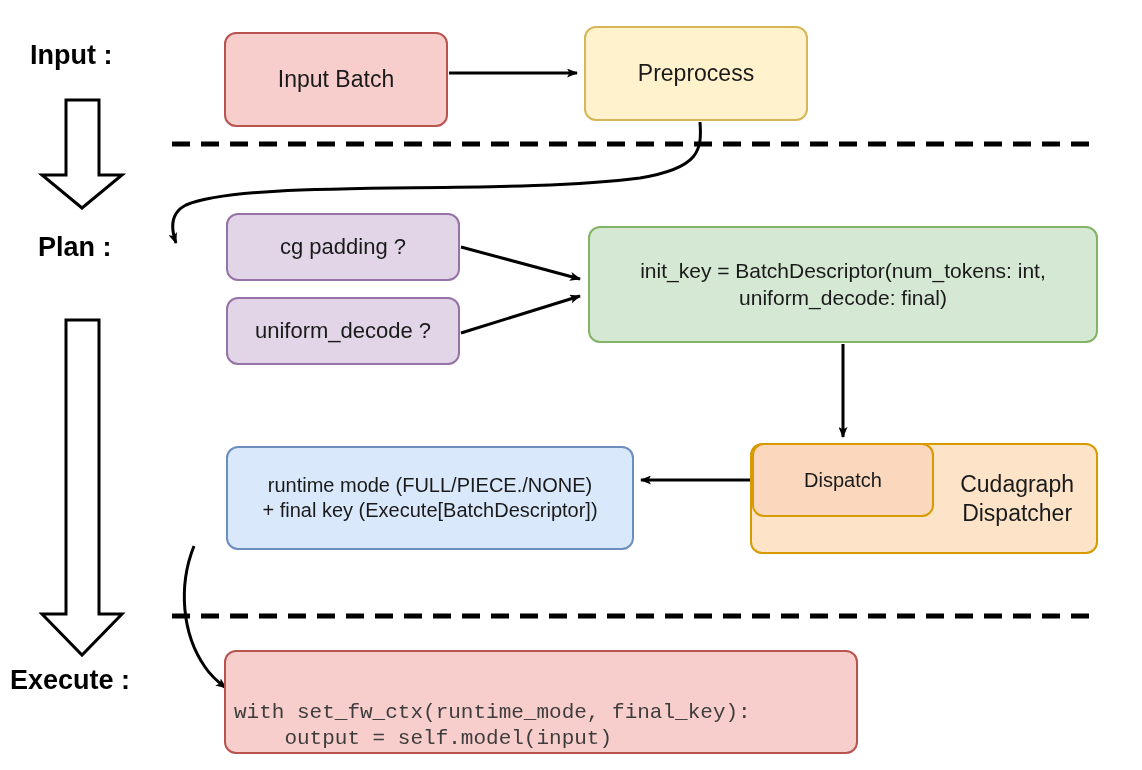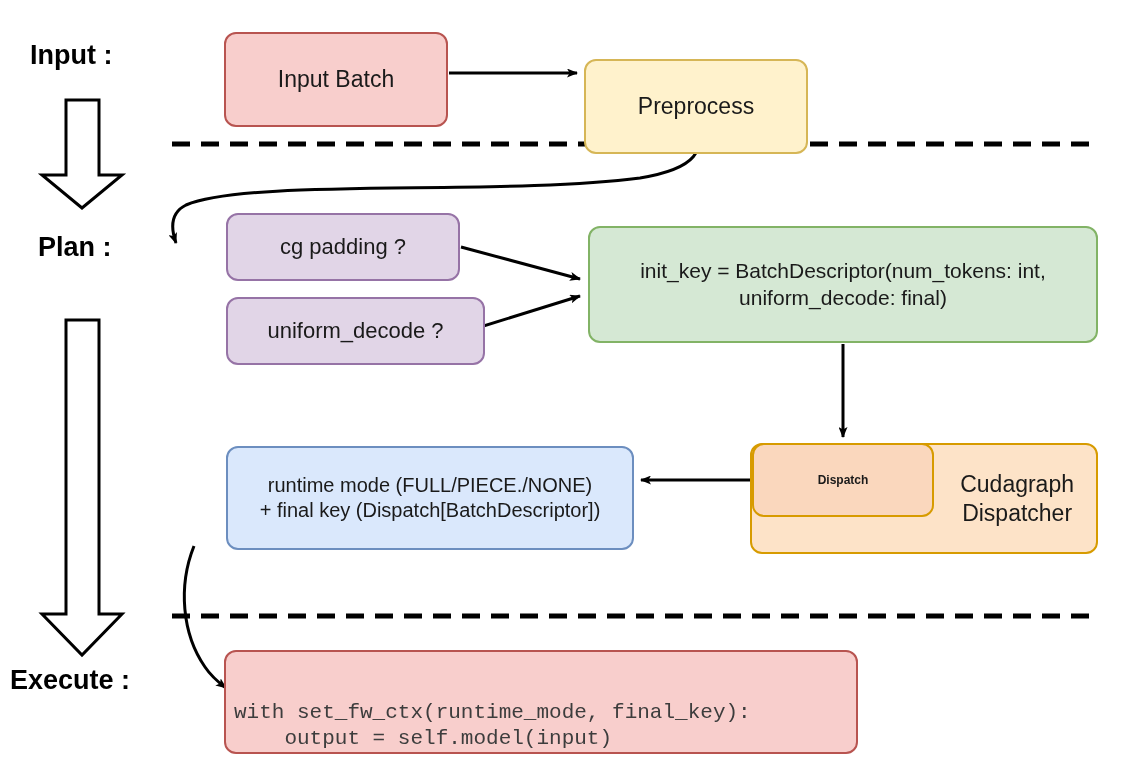--- a/index.html
+++ b/index.html
@@ -6,27 +6,27 @@
   body{font-family:"Liberation Sans",sans-serif;}
   #stage{position:relative;width:1142px;height:770px;background:#ffffff;overflow:hidden;}
   #wires{position:absolute;left:0;top:0;width:1142px;height:770px;pointer-events:none;}
   .node{position:absolute;box-sizing:border-box;display:flex;align-items:center;justify-content:center;
         text-align:center;border-radius:12px;border-width:2px;border-style:solid;line-height:1.25;}
   .stage-label{position:absolute;font-weight:bold;color:#000;white-space:nowrap;}
   .mono{font-family:"Liberation Mono",monospace;white-space:pre;text-align:left;display:block;}
 
   
   .n-input-batch{left:224px;top:26px;width:224px;height:95px;background:#f8cecc;border-color:#b85450;color:#1a1a1a;font-size:23px;margin-top:6px;}
-  .n-preprocess{left:584px;top:26px;width:224px;height:95px;background:#fff2cc;border-color:#d6b656;color:#1a1a1a;font-size:23px;margin-top:33px;}
+  .n-preprocess{left:584px;top:26px;width:224px;height:95px;background:#fff2cc;border-color:#d6b656;color:#1a1a1a;font-size:23px;}
   .n-cgpad{left:226px;top:213px;width:234px;height:68px;background:#e1d5e7;border-color:#9673a6;color:#1a1a1a;font-size:22px;}
-  .n-unifdec{left:226px;top:297px;width:259px;height:68px;background:#e1d5e7;border-color:#9673a6;color:#1a1a1a;font-size:22px;}
+  .n-unifdec{left:226px;top:297px;width:234px;height:68px;background:#e1d5e7;border-color:#9673a6;color:#1a1a1a;font-size:22px;}
   .n-initkey{left:588px;top:226px;width:510px;height:117px;background:#d5e8d4;border-color:#82b366;color:#1a1a1a;font-size:21px;padding:0 4px;}
   .n-cuda-outer{left:750px;top:443px;width:348px;height:111px;background:#fde3c8;border-color:#d79b00;color:#1a1a1a;font-size:23px;
                 align-items:center;justify-content:flex-end;padding-right:22px;}
-  .n-dispatch{left:752px;top:443px;width:182px;height:74px;background:#fad7bd;border-color:#d79b00;color:#1a1a1a;font-size:12px;font-weight:bold;}
+  .n-dispatch{left:752px;top:443px;width:182px;height:74px;background:#fad7bd;border-color:#d79b00;color:#1a1a1a;font-size:20px;}
   .n-runtime{left:226px;top:446px;width:408px;height:104px;background:#dae8fc;border-color:#6c8ebf;color:#1a1a1a;font-size:20px;padding:0 8px;}
   .n-code{left:224px;top:650px;width:634px;height:104px;background:#f8cecc;border-color:#b85450;color:#3d3d3d;font-size:21px;
           justify-content:flex-start;padding-left:8px;align-items:flex-end;}
 
   .lbl-input{left:30px;top:40px;font-size:27px;}
   .lbl-plan{left:38px;top:232px;font-size:27px;}
   .lbl-exec{left:10px;top:665px;font-size:27px;}
 </style>
 </head>
 <body>
@@ -99,21 +99,21 @@
   </div>
 
   <div class="node n-dispatch">
     <span>Dispatch</span>
   </div>
 
   <div class="node n-runtime">
     <span>
       <span>runtime mode (FULL/PIECE./NONE)</span>
       <br>
-      <span>+ final key (Dispatch[BatchDescriptor])</span>
+      <span>+ final key (Execute[BatchDescriptor])</span>
     </span>
   </div>
 
   <div class="node n-code">
     <code class="mono"><span>with set_fw_ctx(runtime_mode, final_key):</span>
 <span>    output = self.model(input)</span></code>
   </div>
 
 </div>
 

